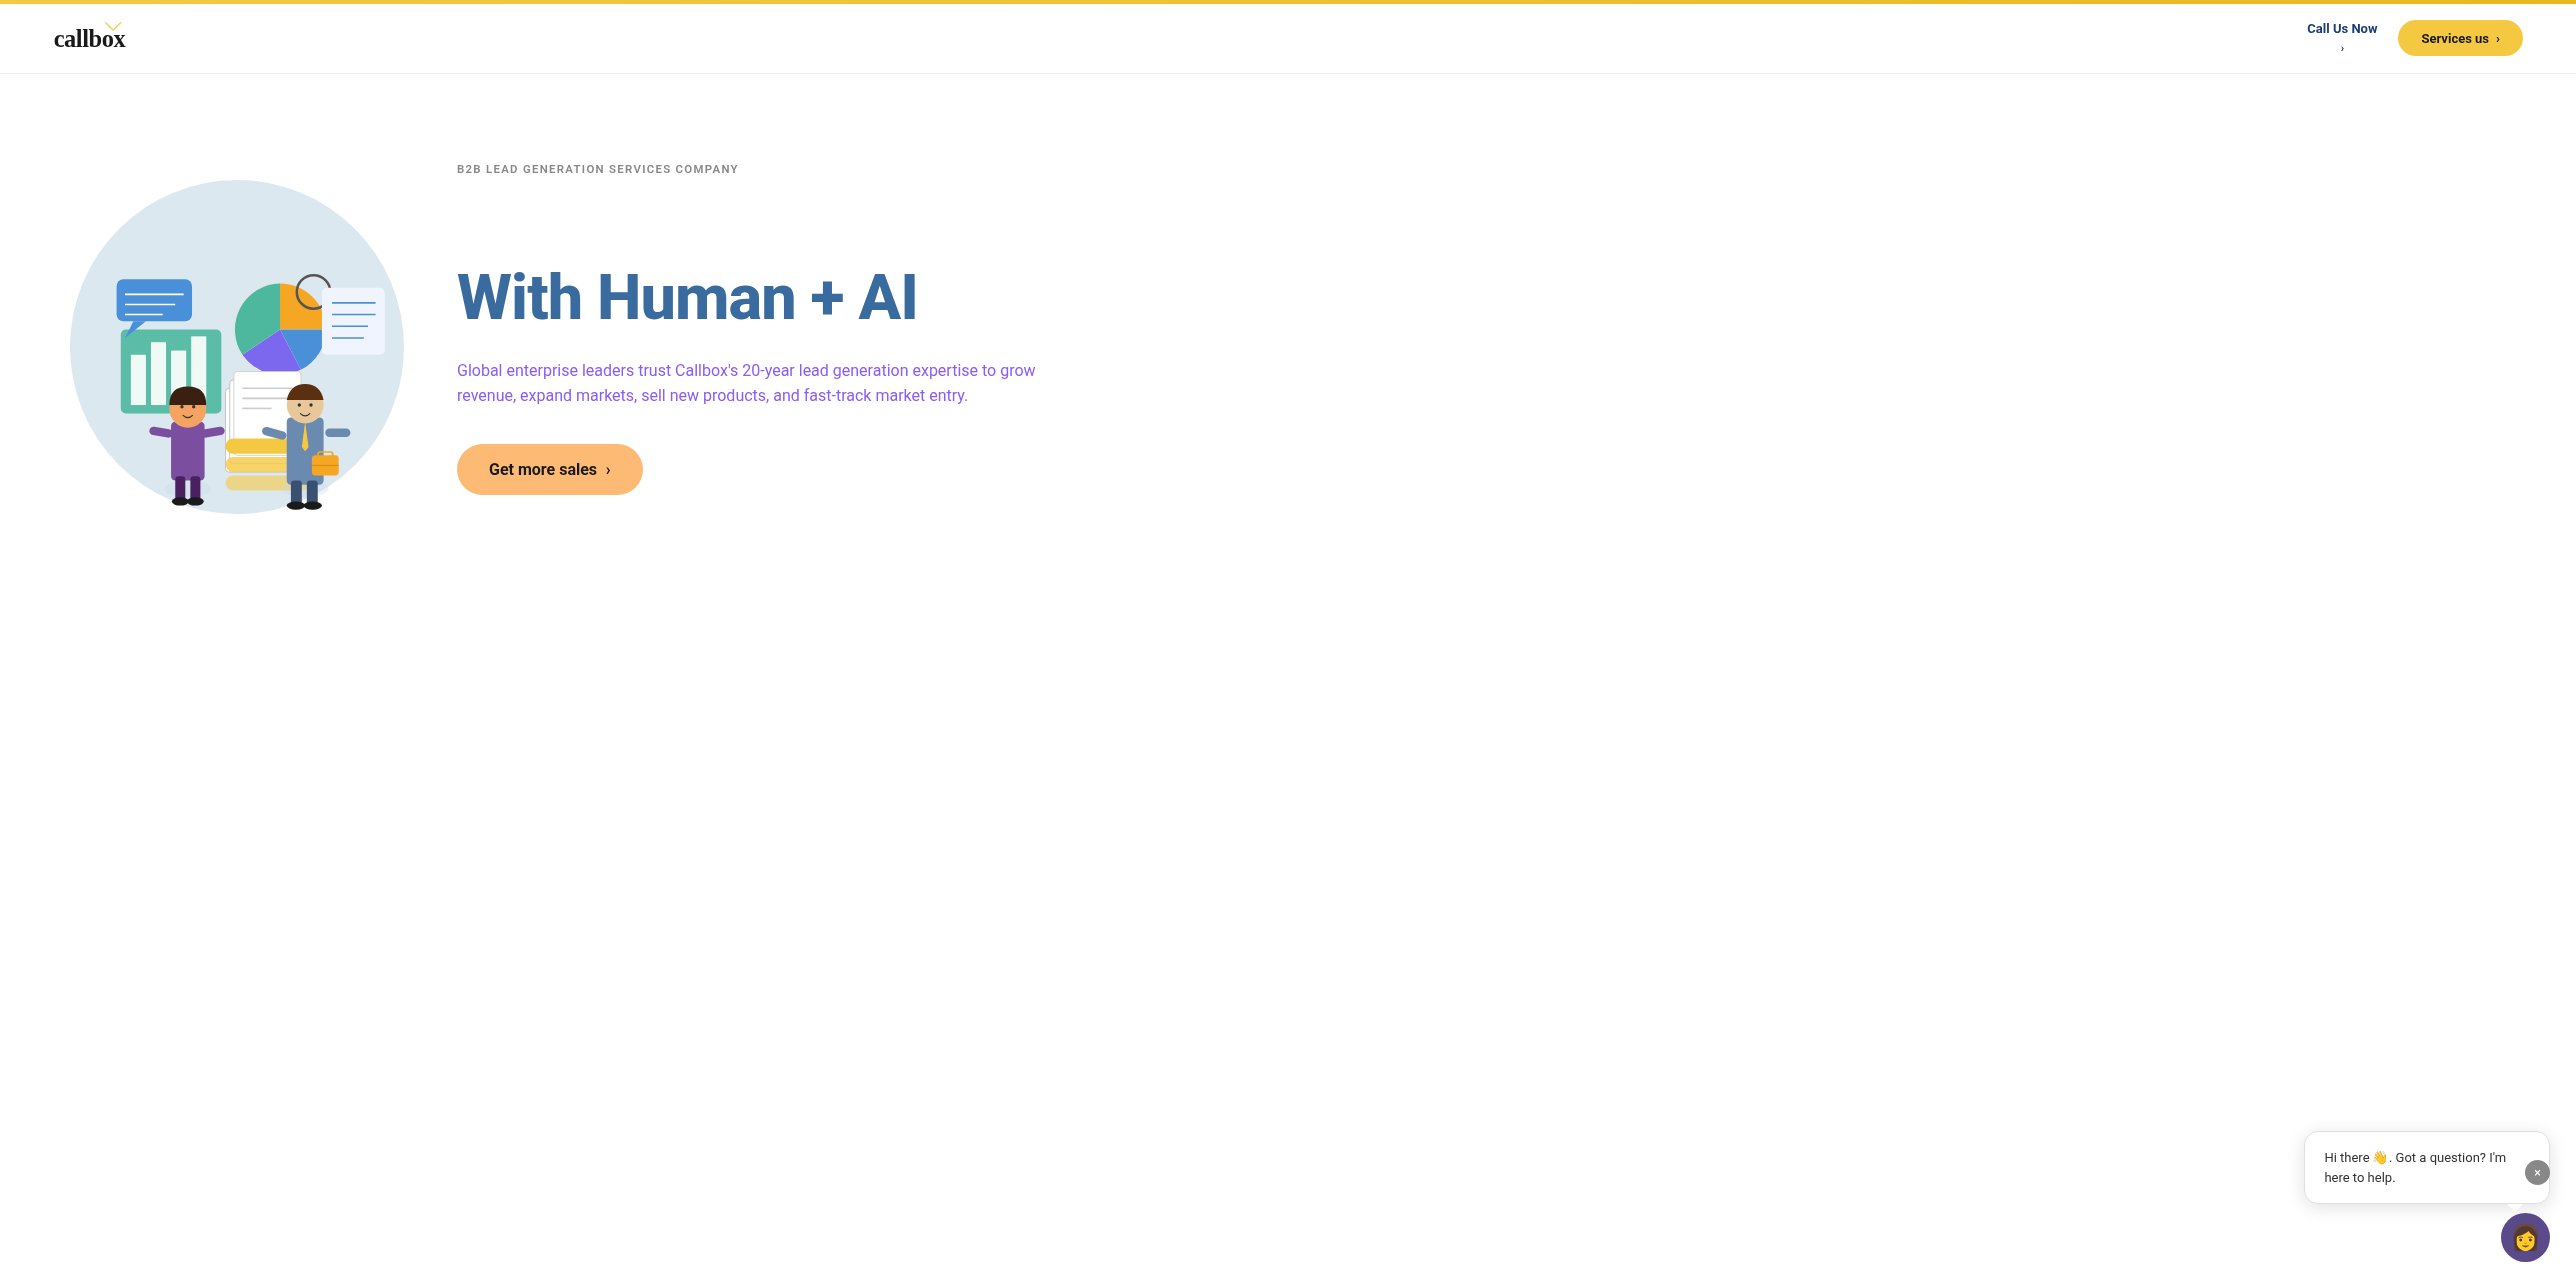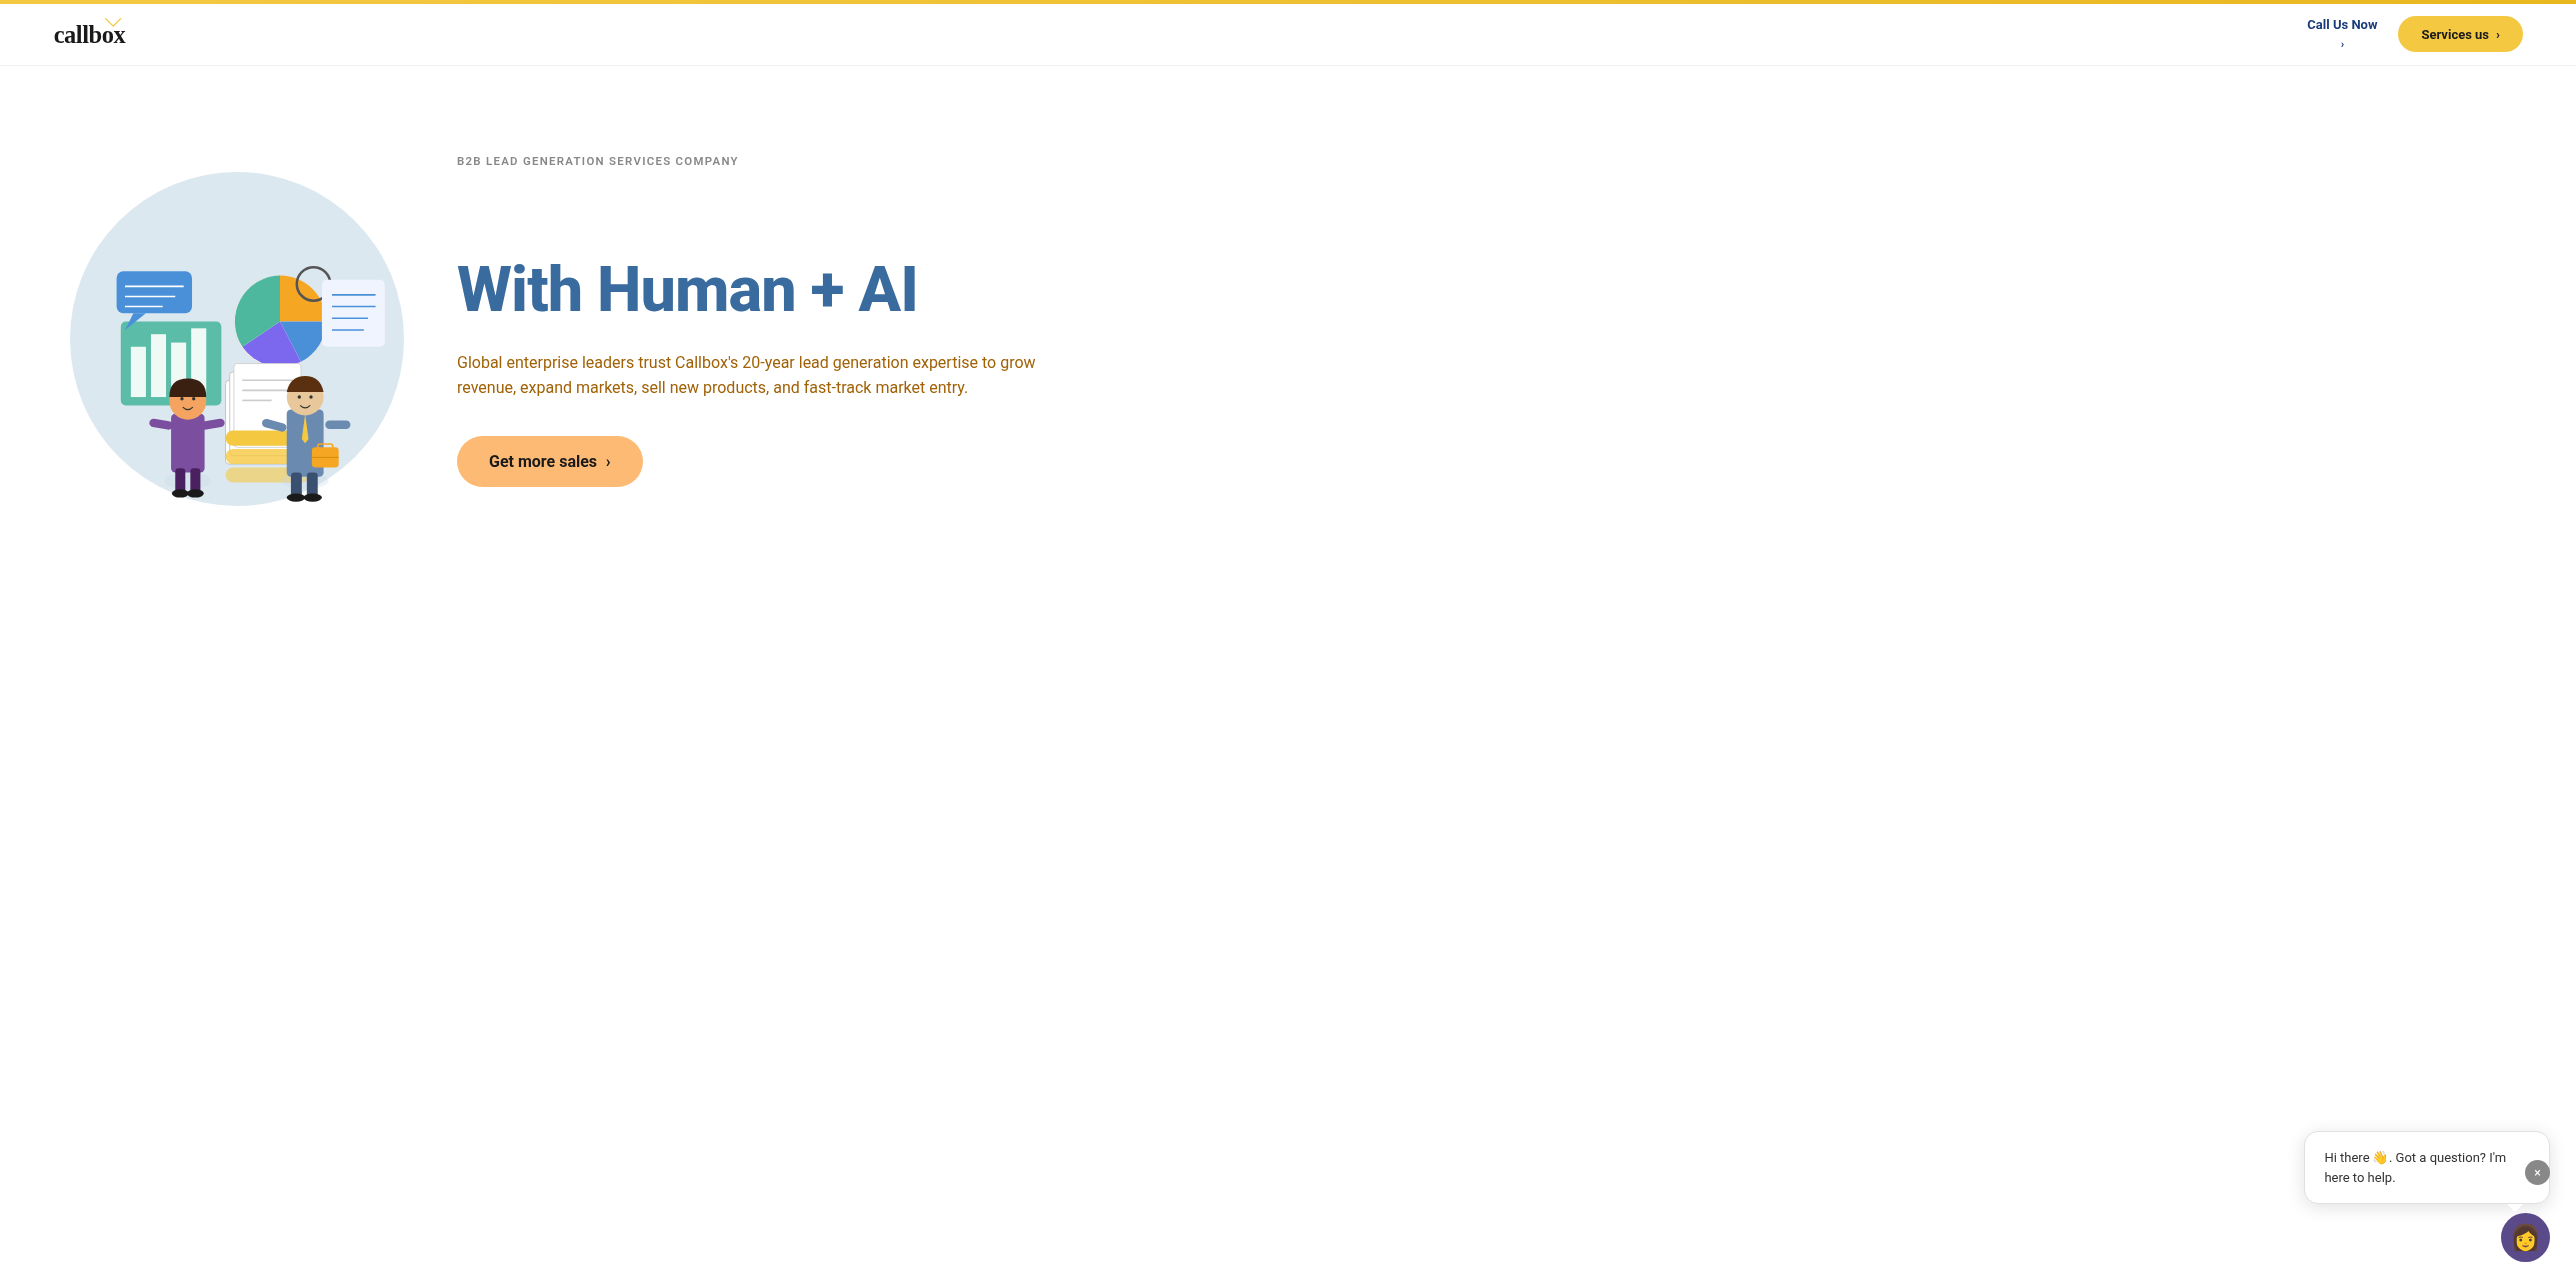--- a/index.html
+++ b/index.html
@@ -19,21 +19,21 @@
       height: 3.5px;
       background: linear-gradient(to right, #f5c842, #e8b820);
       width: 100%;
     }
 
     
     header {
       display: flex;
       align-items: center;
       padding: 0 53px;
-      height: 62px;
+      height: 70px;
       background: #ffffff;
       border-bottom: 0.9px solid #f0f0f0;
       position: relative;
     }
 
     .logo-area {
       display: flex;
       align-items: center;
       margin-right: 53px;
       text-decoration: none;
@@ -163,21 +163,21 @@
       font-size: 63px;
       font-weight: 800;
       line-height: 1.1;
       color: #3a6b9e;
       margin-bottom: 25px;
       letter-spacing: -0.9px;
     }
 
     .hero-desc {
       font-size: 16px;
-      color: #a16207;
+      color: #8b5cf6;
       line-height: 1.6;
       margin-bottom: 35px;
       max-width: 598px;
     }
 
     .cta-btn {
       display: inline-flex;
       align-items: center;
       gap: 8.8px;
       background: #fdba74;

